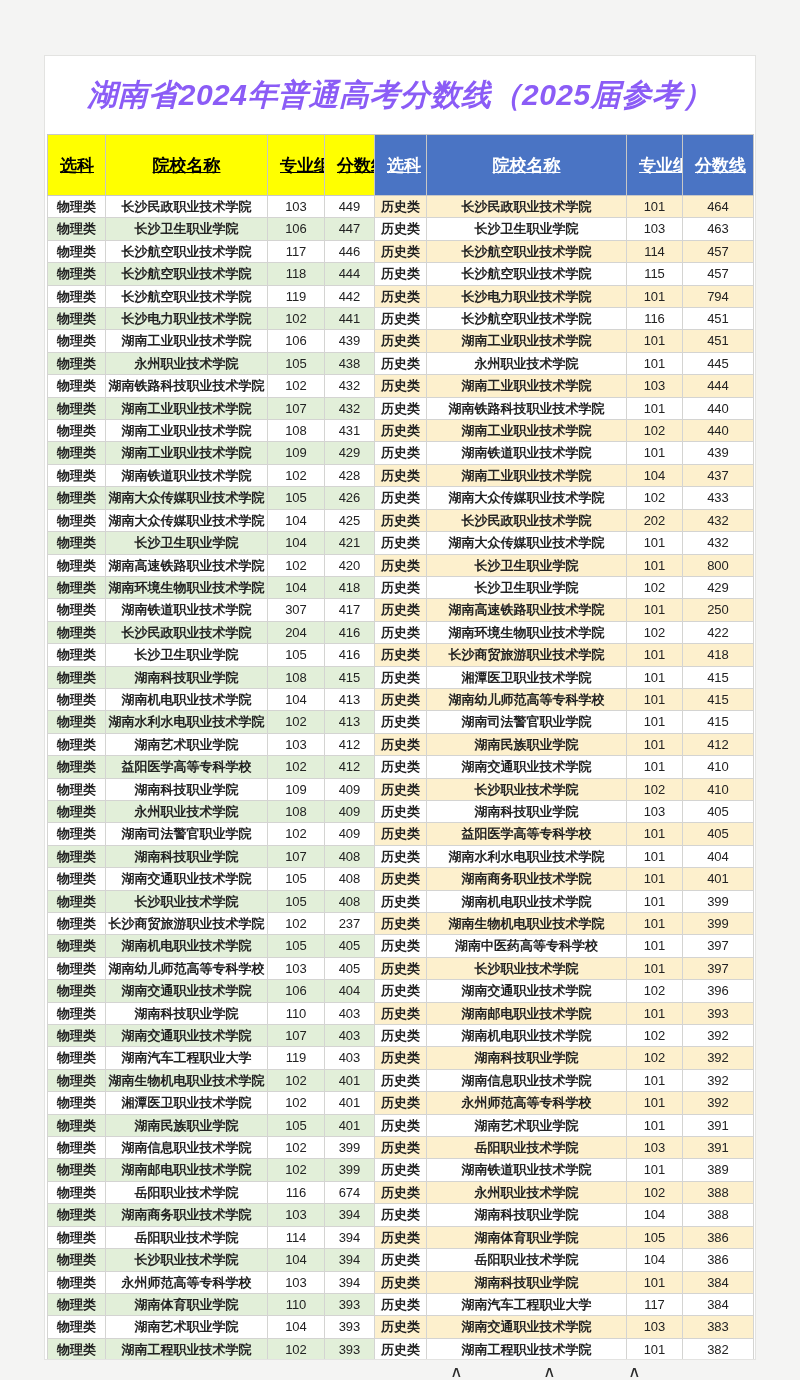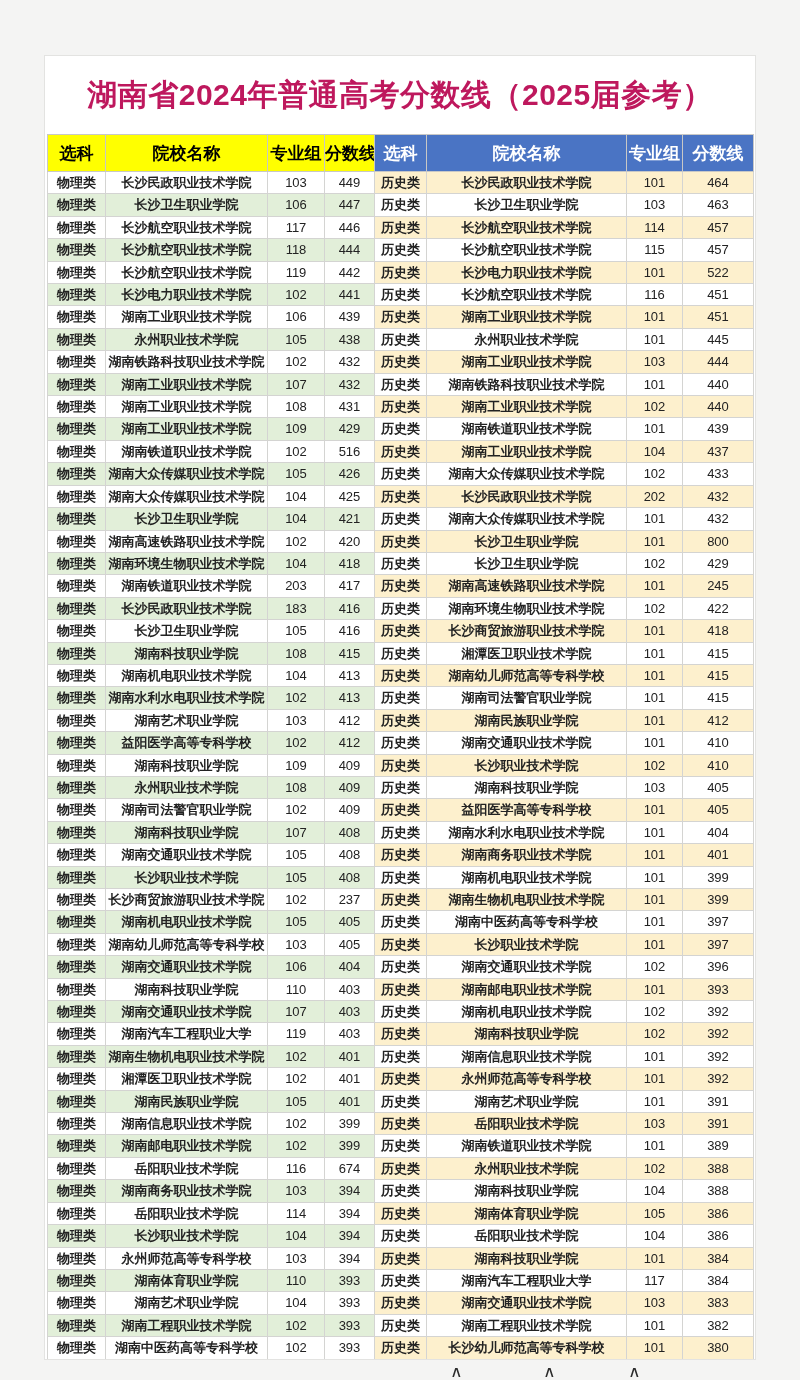--- a/index.html
+++ b/index.html
@@ -8,29 +8,30 @@
     background:#f4f4f3;
     font-family:"Liberation Sans","DejaVu Sans",sans-serif;
   }
   .card{
     position:absolute;left:44px;top:55px;width:712px;height:1305px;
     background:#ffffff;border:1px solid #e3e3e1;box-sizing:border-box;
     overflow:hidden;
   }
   .title{
     height:78px;display:flex;align-items:center;justify-content:center;
-    font-size:30px;font-weight:bold;color:#be185d;letter-spacing:0.5px;
+    font-size:30px;font-weight:bold;color:#8b5cf6;letter-spacing:0.5px;
     white-space:nowrap;
+    font-style:italic;
   }
   table.score{
     border-collapse:collapse;table-layout:fixed;width:706px;margin:0 2px;
   }
   table.score th{
     height:36px;font-size:17px;font-weight:bold;text-align:center;
-    border:1px solid #c8c8c6;padding:0;white-space:nowrap;overflow:hidden;
+    border:1px solid #c8c8c6;padding:12px;white-space:nowrap;overflow:hidden;text-decoration:underline;
   }
   th.yl{background:#ffff00;color:#000000;}
   th.bl{background:#4a74c4;color:#ffffff;}
   table.score td{
     height:21.4px;padding:0;text-align:center;vertical-align:middle;
     border:1px solid #d4d4d2;white-space:nowrap;overflow:hidden;
     font-size:13px;color:#222;line-height:21.4px;
   }
   td.txt{font-weight:bold;color:#2a2a2a;}
   td.num{font-weight:normal;font-size:13.5px;color:#1d1d1d;}
@@ -117,21 +118,21 @@
     <td class="R num">457</td>
   </tr>
         <tr class="a">
     <td class="L txt">物理类</td>
     <td class="L txt">长沙航空职业技术学院</td>
     <td class="L num">119</td>
     <td class="L num">442</td>
     <td class="R txt">历史类</td>
     <td class="R txt">长沙电力职业技术学院</td>
     <td class="R num">101</td>
-    <td class="R num">522</td>
+    <td class="R num">794</td>
   </tr>
         <tr class="b">
     <td class="L txt">物理类</td>
     <td class="L txt">长沙电力职业技术学院</td>
     <td class="L num">102</td>
     <td class="L num">441</td>
     <td class="R txt">历史类</td>
     <td class="R txt">长沙航空职业技术学院</td>
     <td class="R num">116</td>
     <td class="R num">451</td>
@@ -193,21 +194,21 @@
     <td class="L num">429</td>
     <td class="R txt">历史类</td>
     <td class="R txt">湖南铁道职业技术学院</td>
     <td class="R num">101</td>
     <td class="R num">439</td>
   </tr>
         <tr class="a">
     <td class="L txt">物理类</td>
     <td class="L txt">湖南铁道职业技术学院</td>
     <td class="L num">102</td>
-    <td class="L num">516</td>
+    <td class="L num">428</td>
     <td class="R txt">历史类</td>
     <td class="R txt">湖南工业职业技术学院</td>
     <td class="R num">104</td>
     <td class="R num">437</td>
   </tr>
         <tr class="b">
     <td class="L txt">物理类</td>
     <td class="L txt">湖南大众传媒职业技术学院</td>
     <td class="L num">105</td>
     <td class="L num">426</td>
@@ -252,31 +253,31 @@
     <td class="L num">104</td>
     <td class="L num">418</td>
     <td class="R txt">历史类</td>
     <td class="R txt">长沙卫生职业学院</td>
     <td class="R num">102</td>
     <td class="R num">429</td>
   </tr>
         <tr class="a">
     <td class="L txt">物理类</td>
     <td class="L txt">湖南铁道职业技术学院</td>
-    <td class="L num">203</td>
+    <td class="L num">307</td>
     <td class="L num">417</td>
     <td class="R txt">历史类</td>
     <td class="R txt">湖南高速铁路职业技术学院</td>
     <td class="R num">101</td>
-    <td class="R num">245</td>
+    <td class="R num">250</td>
   </tr>
         <tr class="b">
     <td class="L txt">物理类</td>
     <td class="L txt">长沙民政职业技术学院</td>
-    <td class="L num">183</td>
+    <td class="L num">204</td>
     <td class="L num">416</td>
     <td class="R txt">历史类</td>
     <td class="R txt">湖南环境生物职业技术学院</td>
     <td class="R num">102</td>
     <td class="R num">422</td>
   </tr>
         <tr class="a">
     <td class="L txt">物理类</td>
     <td class="L txt">长沙卫生职业学院</td>
     <td class="L num">105</td>

